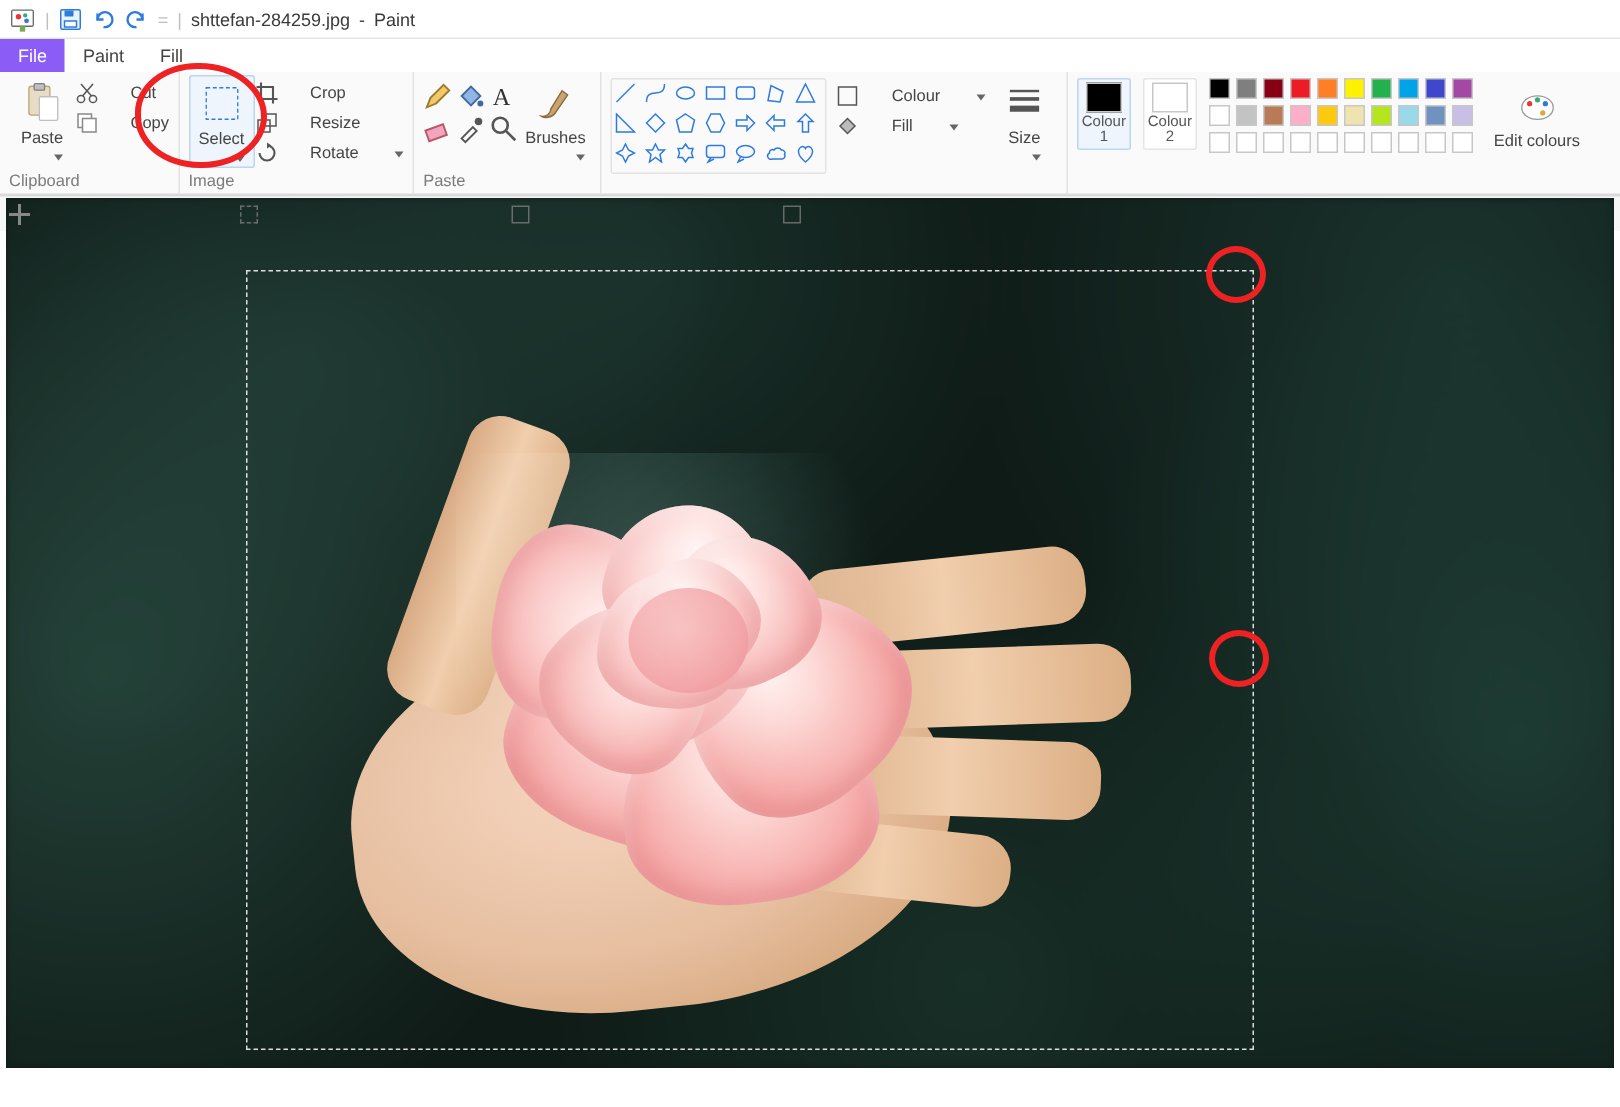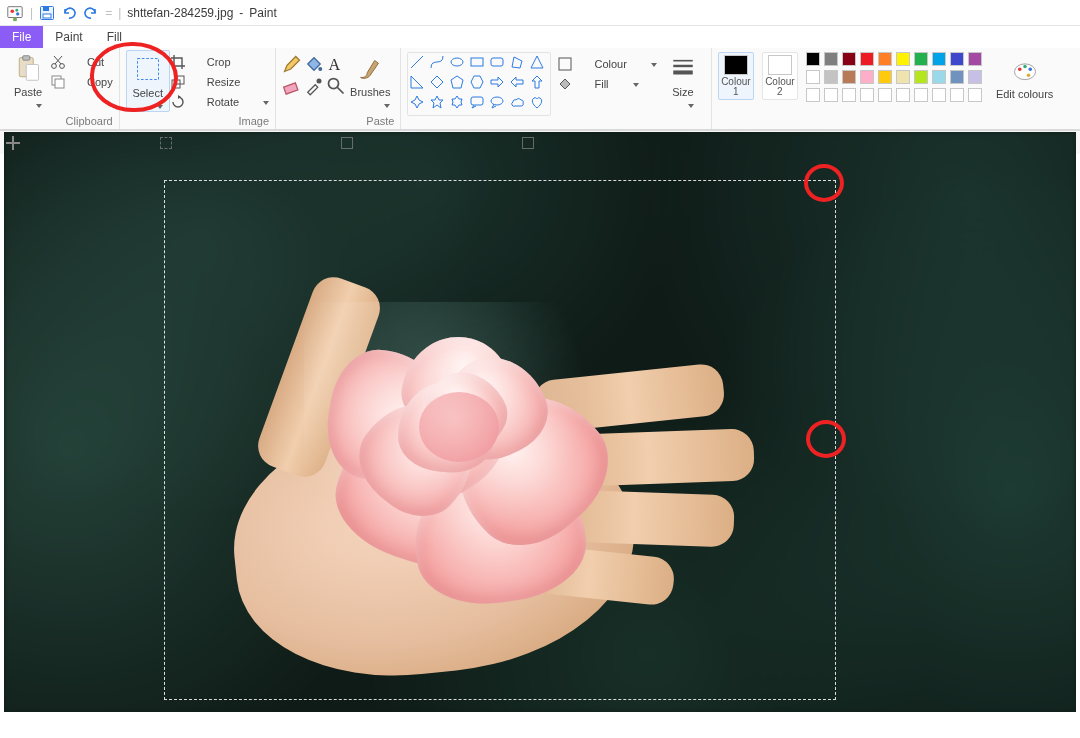--- a/index.html
+++ b/index.html
@@ -15,21 +15,21 @@
 
 
 .menubar{height:22px;display:flex;align-items:stretch;font-size:12px;}
 .menubar .tab{padding:0 12px;display:flex;align-items:center;color:#444;}
 .menubar .tab.file{background:#8b5cf6;color:#fff;}
 
 
 .ribbon{height:82px;border-bottom:1px solid #dadada;background:#FAFAFA;display:flex;align-items:stretch;}
 .group{display:flex;flex-direction:column;padding:2px 6px 0;border-right:1px solid #e3e3e3;}
 .group-body{flex:1;display:flex;align-items:flex-start;}
-.group-label{height:16px;line-height:16px;font-size:11px;color:#7b7b7b;text-align:right;}
+.group-label{height:16px;line-height:16px;font-size:11px;color:#7b7b7b;text-align:left;}
 .bigbtn{display:flex;flex-direction:column;align-items:center;justify-content:flex-start;padding:2px 4px 0;gap:2px;min-width:44px;}
 .bigbtn .ico{width:32px;height:32px;display:flex;align-items:center;justify-content:center;}
 .bigbtn .lbl{font-size:11px;color:#444;white-space:nowrap;text-align:right;line-height:12px;}
 .smallrow{display:flex;align-items:center;gap:21px;height:20px;font-size:11px;color:#444;}
 .smallrow .si{width:16px;height:16px;display:flex;align-items:center;justify-content:center;}
 .col{display:flex;flex-direction:column;gap:0px;}
 .toolsgrid{display:grid;grid-template-columns:repeat(3,20px);grid-auto-rows:20px;gap:2px;}
 .toolsgrid .t{display:flex;align-items:center;justify-content:center;}
 .shapesgrid{display:grid;grid-template-columns:repeat(7,18px);grid-auto-rows:18px;gap:2px;padding:2px;}
 .shapesgrid svg{width:14px;height:14px;}

